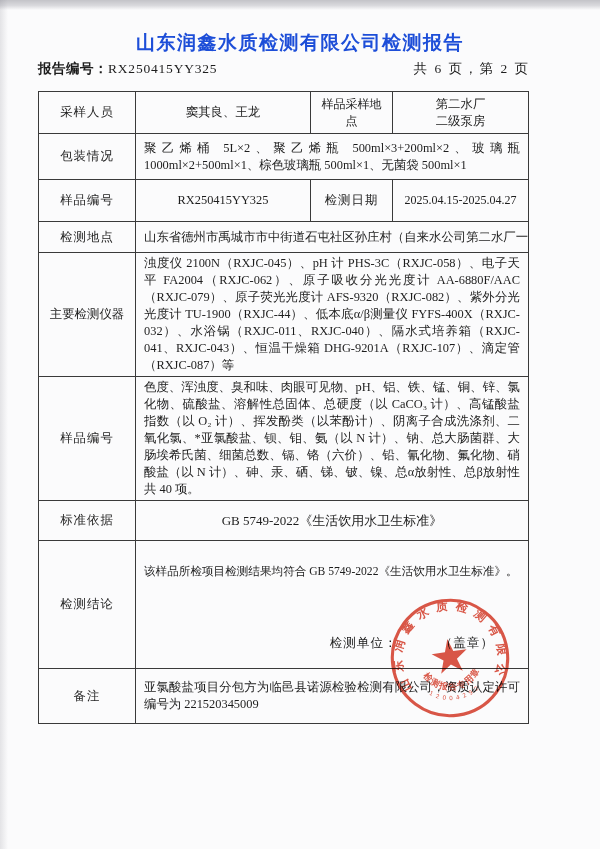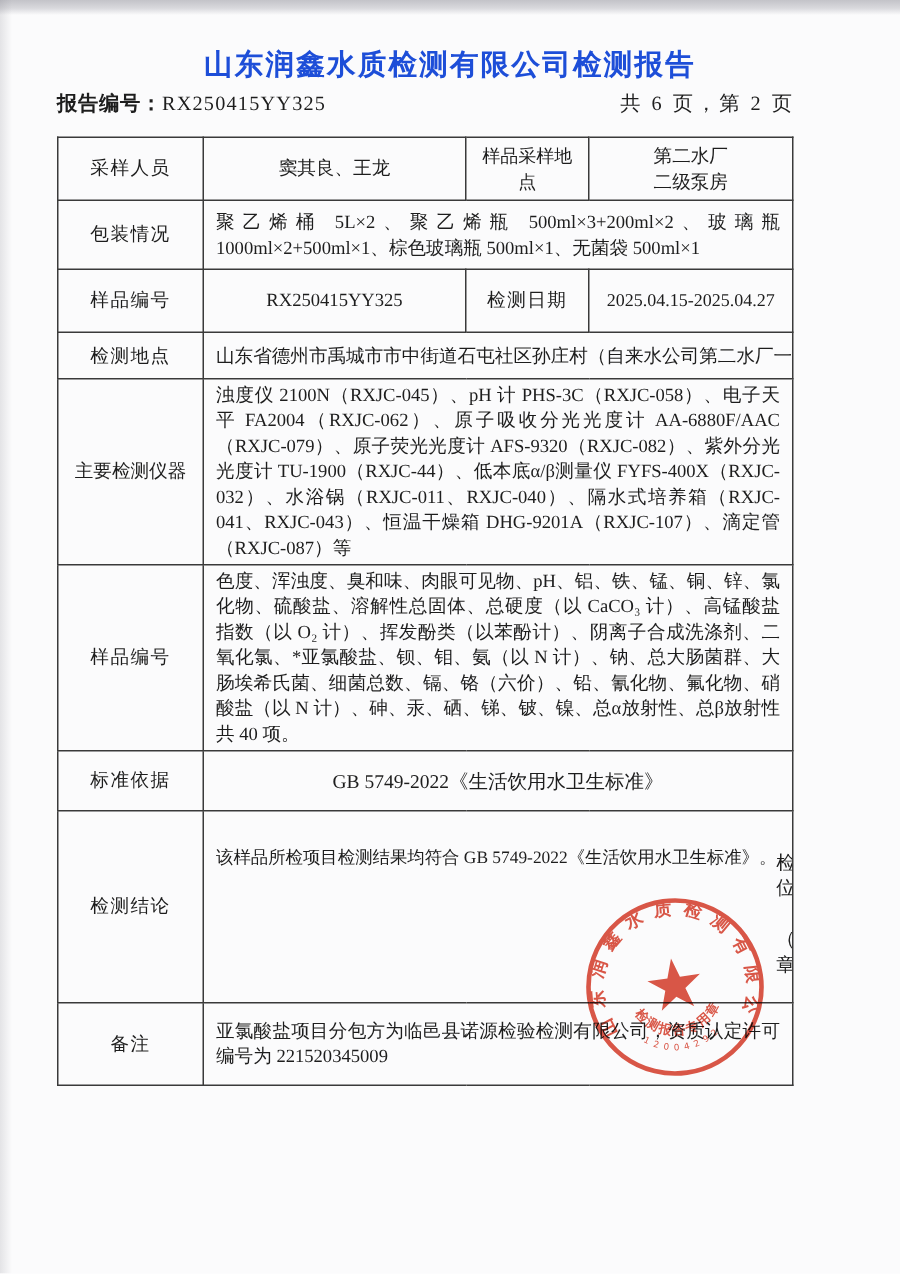--- a/index.html
+++ b/index.html
@@ -41,21 +41,21 @@
   td.ctr{text-align:center;}
   td.just{text-align:justify;}
   tr.r1{height:33px;} tr.r2{height:42px;} tr.r3{height:42px;}
   tr.r4{height:32px;} tr.r5{height:46px;} tr.r6{height:42px;}
   tr.r7{height:31px;} tr.r8{height:90px;} tr.r9{height:83px;}
   tr.r10{height:40px;} tr.r11{height:111px;} tr.r12{height:55px;}
   .tight{font-size:11.6px;letter-spacing:0;white-space:nowrap;}
   .items-text{font-size:11.8px;line-height:13.9px;}
   .instr-text{font-size:12.2px;line-height:17.4px;}
   .concl-cell{vertical-align:top;}
-  .concl-inner{display:flex;flex-direction:row;height:103px;padding-top:20px;}
+  .concl-inner{display:flex;flex-direction:column;height:103px;padding-top:20px;}
   .unit-line{margin-top:auto;align-self:flex-end;padding:0 26px 14px 0;
     font-size:12.6px;letter-spacing:1px;}
   .unit-gap{display:inline-block;width:42px;}
   
   .stamp{position:absolute;left:388px;top:596px;width:124px;height:124px;
     opacity:.88;mix-blend-mode:multiply;pointer-events:none;z-index:5;
     transform:rotate(-8deg);}
 </style>
 </head>
 <body>

